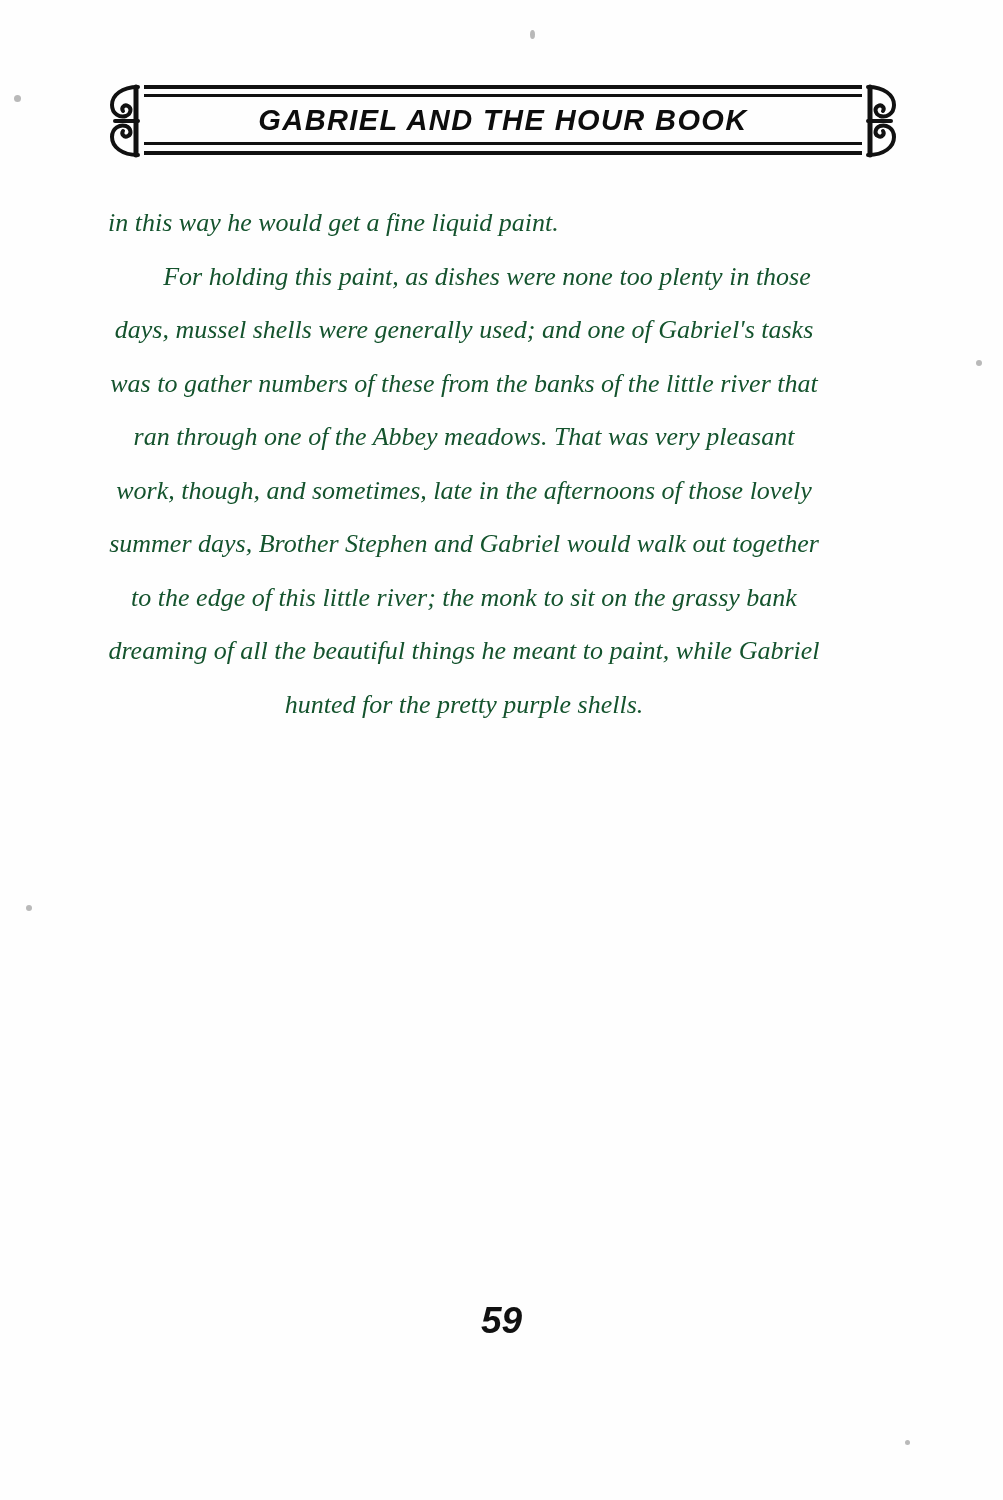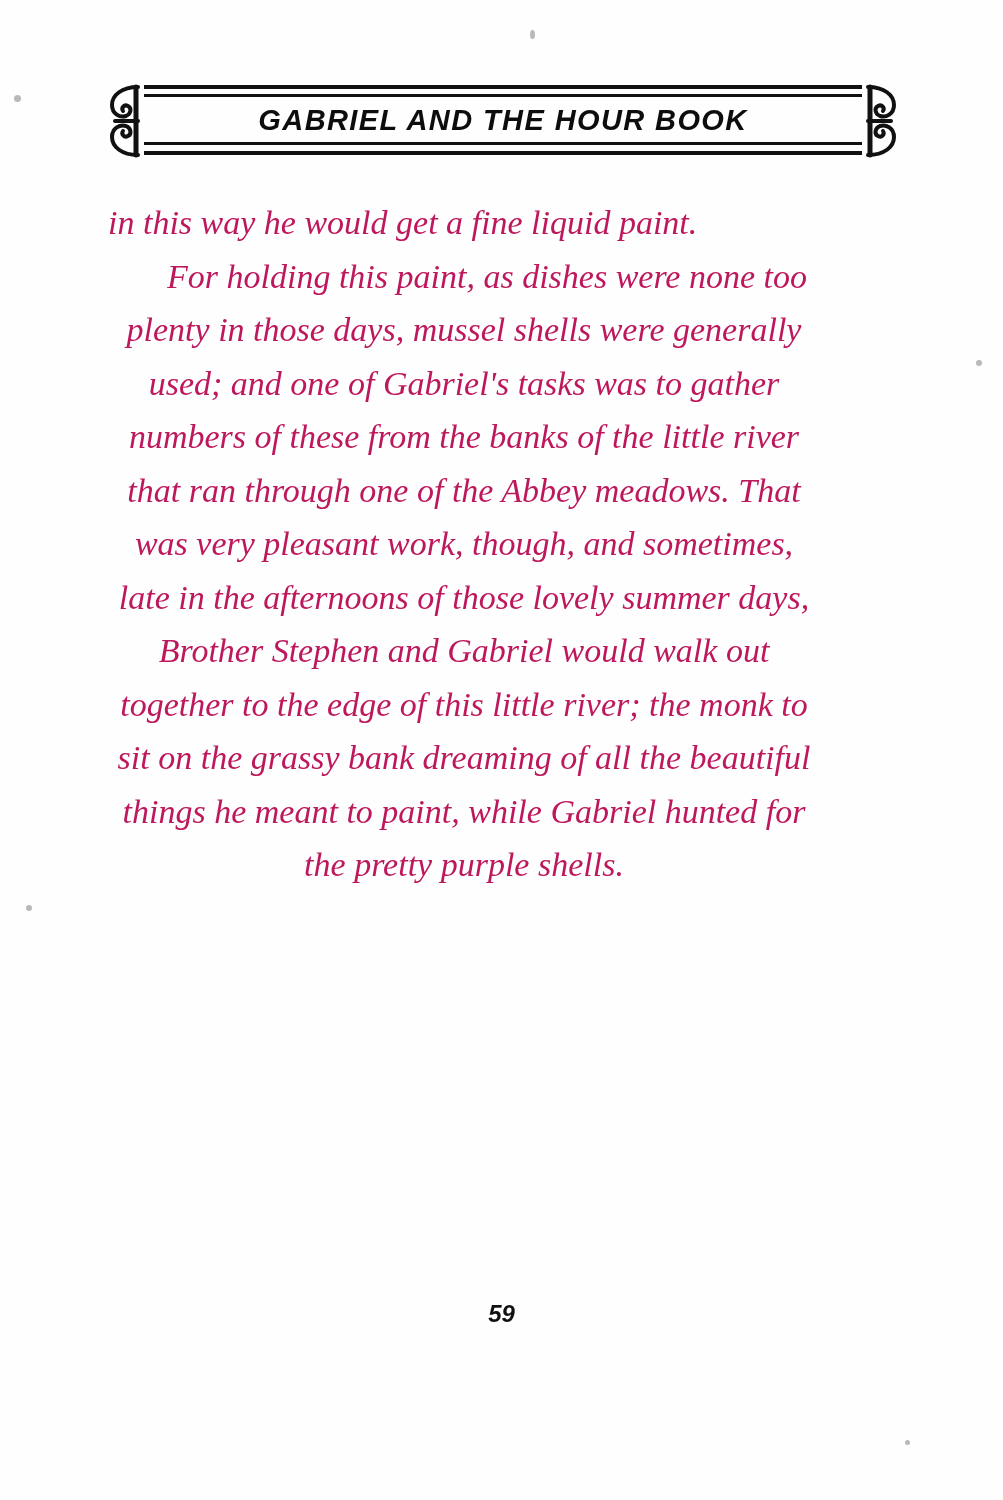--- a/index.html
+++ b/index.html
@@ -79,25 +79,25 @@
   .ornament.left  { left: 0px; }
   .ornament.right { right: 0px; }
   .ornament svg { display: block; }
 
   
   .body-text {
     position: absolute;
     left: 108px;
     top: 196px;
     width: 712px;
-    font-size: 34px;
+    font-size: 26px;
     line-height: 53.5px;
     text-align: justify;
     text-justify: inter-word;
-    color: #be185d;
+    color: #14532d;
     -webkit-font-smoothing: antialiased;
   }
   .body-text p {
     margin: 0;
     text-align: justify;
   }
   .body-text p.indent {
     text-indent: 46px;
   }
   
@@ -107,21 +107,21 @@
 
   
   .folio {
     position: absolute;
     left: 0;
     top: 1300px;
     width: 1003px;
     text-align: center;
     font-family: "Liberation Sans", sans-serif;
     font-weight: bold;
-    font-size: 24px;
+    font-size: 37px;
     color: #111;
   }
 
   
   .speck {
     position: absolute;
     background: #b9b9b9;
     border-radius: 50%;
   }
 </style>

